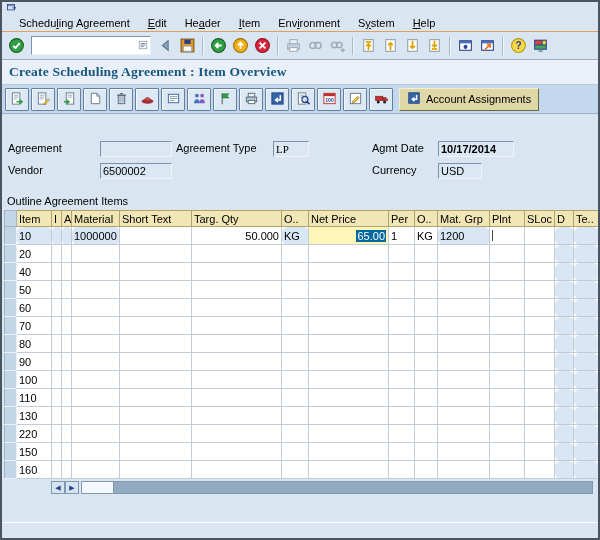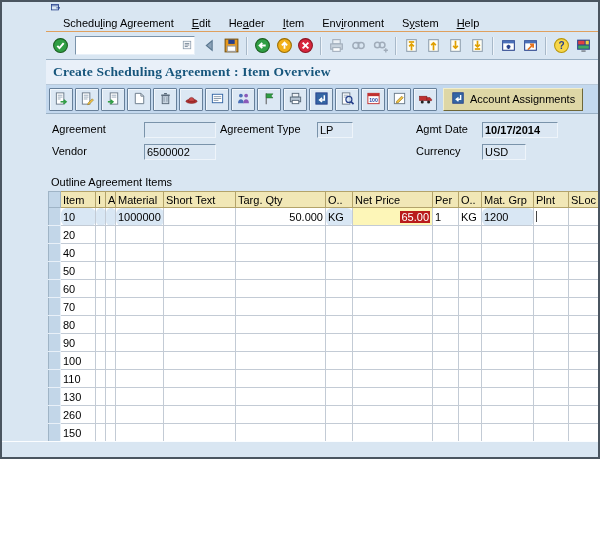--- a/index.html
+++ b/index.html
@@ -1,18 +1,18 @@
 <!DOCTYPE html>
 <html><head>
 <meta charset="utf-8">
 <style>
   html,body{margin:0;padding:0;background:#fff;}
-  .window{position:relative;width:600px;height:459px;box-sizing:border-box;
+  .window{position:relative;width:600px;height:540px;box-sizing:border-box;
     border:2px solid #4a5560;background:#d9e6f2;
-    font-family:"Liberation Sans",sans-serif;font-size:11px;color:#000;overflow:hidden;padding-left:44px;}
+    font-family:"Liberation Sans",sans-serif;font-size:11px;color:#000;overflow:hidden;}
   
   .mini-titlebar{height:13px;display:flex;align-items:center;padding-left:3px;}
   .mini-titlebar svg{width:14px;height:11px;}
   
   .menubar{height:16px;display:flex;align-items:center;padding-left:8px;border-bottom:1px solid #dfa05e;}
   .menu-item{padding:0 9px;cursor:default;white-space:nowrap;}
   .menu-item u{text-decoration:underline;}
   
   .toolbar{height:27px;display:flex;align-items:center;gap:1px;padding:0 4px;border-bottom:1px solid #9ab0c4;}
   .tb-icon{width:21px;height:21px;display:flex;align-items:center;justify-content:center;}
@@ -28,36 +28,36 @@
   .screen-title{font-size:13.5px;font-weight:bold;color:#17567c;letter-spacing:.2px;}
   
   .app-toolbar{height:28px;display:flex;align-items:center;gap:2px;padding:0 3px;background:#c3d8ee;border-bottom:1px solid #9ab0c4;}
   .app-btn{width:22px;height:21px;background:#dce8f4;border:1px solid #67809a;border-radius:1px;
     display:flex;align-items:center;justify-content:center;box-shadow:inset 1px 1px 0 #f2f7fc;}
   .app-btn svg{width:15px;height:15px;}
   .aa-button{height:21px;display:flex;align-items:center;gap:5px;padding:0 7px;background:#ded7a6;
     border:1px solid;border-color:#f2eecd #77704040 #6e6738 #f2eecd;border-right-color:#6e6738;margin-left:4px;}
   .aa-button svg{width:14px;height:14px;}
   
-  .form-area{position:relative;height:56px;margin-top:4px;}
+  .form-area{position:relative;height:56px;margin-top:23px;}
   .form-label{position:absolute;height:15px;line-height:15px;}
   .form-field{position:absolute;height:14px;line-height:14px;background:#dbe7f3;
     border:1px solid;border-color:#7a93aa #eef4fa #eef4fa #7a93aa;padding:0 2px;overflow:hidden;}
   .section-label{height:17px;line-height:17px;padding-left:5px;}
   
   table{border-collapse:collapse;table-layout:fixed;margin-left:2px;background:#fff;width:594px;}
   th{background:#f1e7b6;border:1px solid #b3a36a;font-weight:normal;text-align:left;
      padding:0 2px;height:15px;overflow:hidden;white-space:nowrap;font-size:11px;}
   th.sel-h{background:#c2d6e8;border-color:#9fb4c6;}
   td{border:1px solid #c3cbd5;height:17px;padding:0 2px;overflow:hidden;white-space:nowrap;font-size:11px;background:#fff;}
   td.sel-col{background:#c2d6e8;border-color:#9fb4c6 #e8f0f8 #e8f0f8 #9fb4c6;}
   td.lt{background:#d9e7f4;border-radius:6px;}
   td.yellow{background:#fdf6b8;}
   td.right,th.right{text-align:right;}
-  .sel{background:#b91c1c;color:#fff;padding:0 1px;}
+  .sel{background:#0369a1;color:#fff;padding:0 1px;}
   td.caret{position:relative;}
   td.caret::after{content:"";position:absolute;left:2px;top:3px;width:1px;height:11px;background:#444;}
   
   .hscroll{height:13px;display:flex;align-items:center;margin:2px 5px 0 49px;}
   .hbtn{width:14px;height:13px;box-sizing:border-box;background:#d6e4f2;border:1px solid #8098b0;
     display:flex;align-items:center;justify-content:center;font-size:7px;color:#27408b;line-height:1;}
   .hthumb{width:33px;height:13px;box-sizing:border-box;background:#f4f8fc;border:1px solid #8098b0;margin-left:2px;}
   .htrack{flex:1;height:13px;box-sizing:border-box;background:#93abc0;border:1px solid #8098b0;border-left:none;}
   
   .statusbar{position:absolute;left:0;right:0;bottom:0;height:15px;border-top:1px solid #fbfdff;background:#d9e6f2;}
@@ -334,21 +334,21 @@
             <path d="M8.6 7.4L6 9.5l2.6 2.1" fill="none" stroke="#fff" stroke-width="1.6"></path>
           </svg></span>
         <span>Account Assignments</span>
       </div>
     </div>
 
   <div class="form-area" id="formarea">
       <span class="form-label" style="left: 6px; top: 4px;">Agreement</span>
       <div class="form-field" style="left: 98px; top: 4px; width: 66px;"></div>
       <span class="form-label" style="left: 174px; top: 4px;">Agreement Type</span>
-      <div class="form-field" style="left: 271px; top: 4px; width: 30px;">LP</div>
+      <div class="form-field" style="left: 271px; top: 4px; width: 30px; font-family: Liberation Serif, serif;">LP</div>
       <span class="form-label" style="left: 370px; top: 4px;">Agmt Date</span>
       <div class="form-field" style="left: 436px; top: 4px; width: 70px; font-weight: bold;">10/17/2014</div>
       <span class="form-label" style="left: 6px; top: 26px;">Vendor</span>
       <div class="form-field" style="left: 98px; top: 26px; width: 66px;">6500002</div>
       <span class="form-label" style="left: 370px; top: 26px;">Currency</span>
       <div class="form-field" style="left: 436px; top: 26px; width: 38px;">USD</div>
     </div>
 
   <div class="section-label">Outline Agreement Items</div>
 
@@ -583,21 +583,21 @@
           <td class=""></td>
           <td class=""></td>
           <td class=""></td>
           <td class=""></td>
           <td class=""></td>
           <td class="lt"></td>
           <td class="lt"></td>
         </tr>
         <tr>
           <td class="sel-col"></td>
-          <td class="">260</td>
+          <td class="">220</td>
           <td class=""></td>
           <td class=""></td>
           <td class=""></td>
           <td class=""></td>
           <td class="right"></td>
           <td class=""></td>
           <td class="right"></td>
           <td class=""></td>
           <td class=""></td>
           <td class=""></td>

